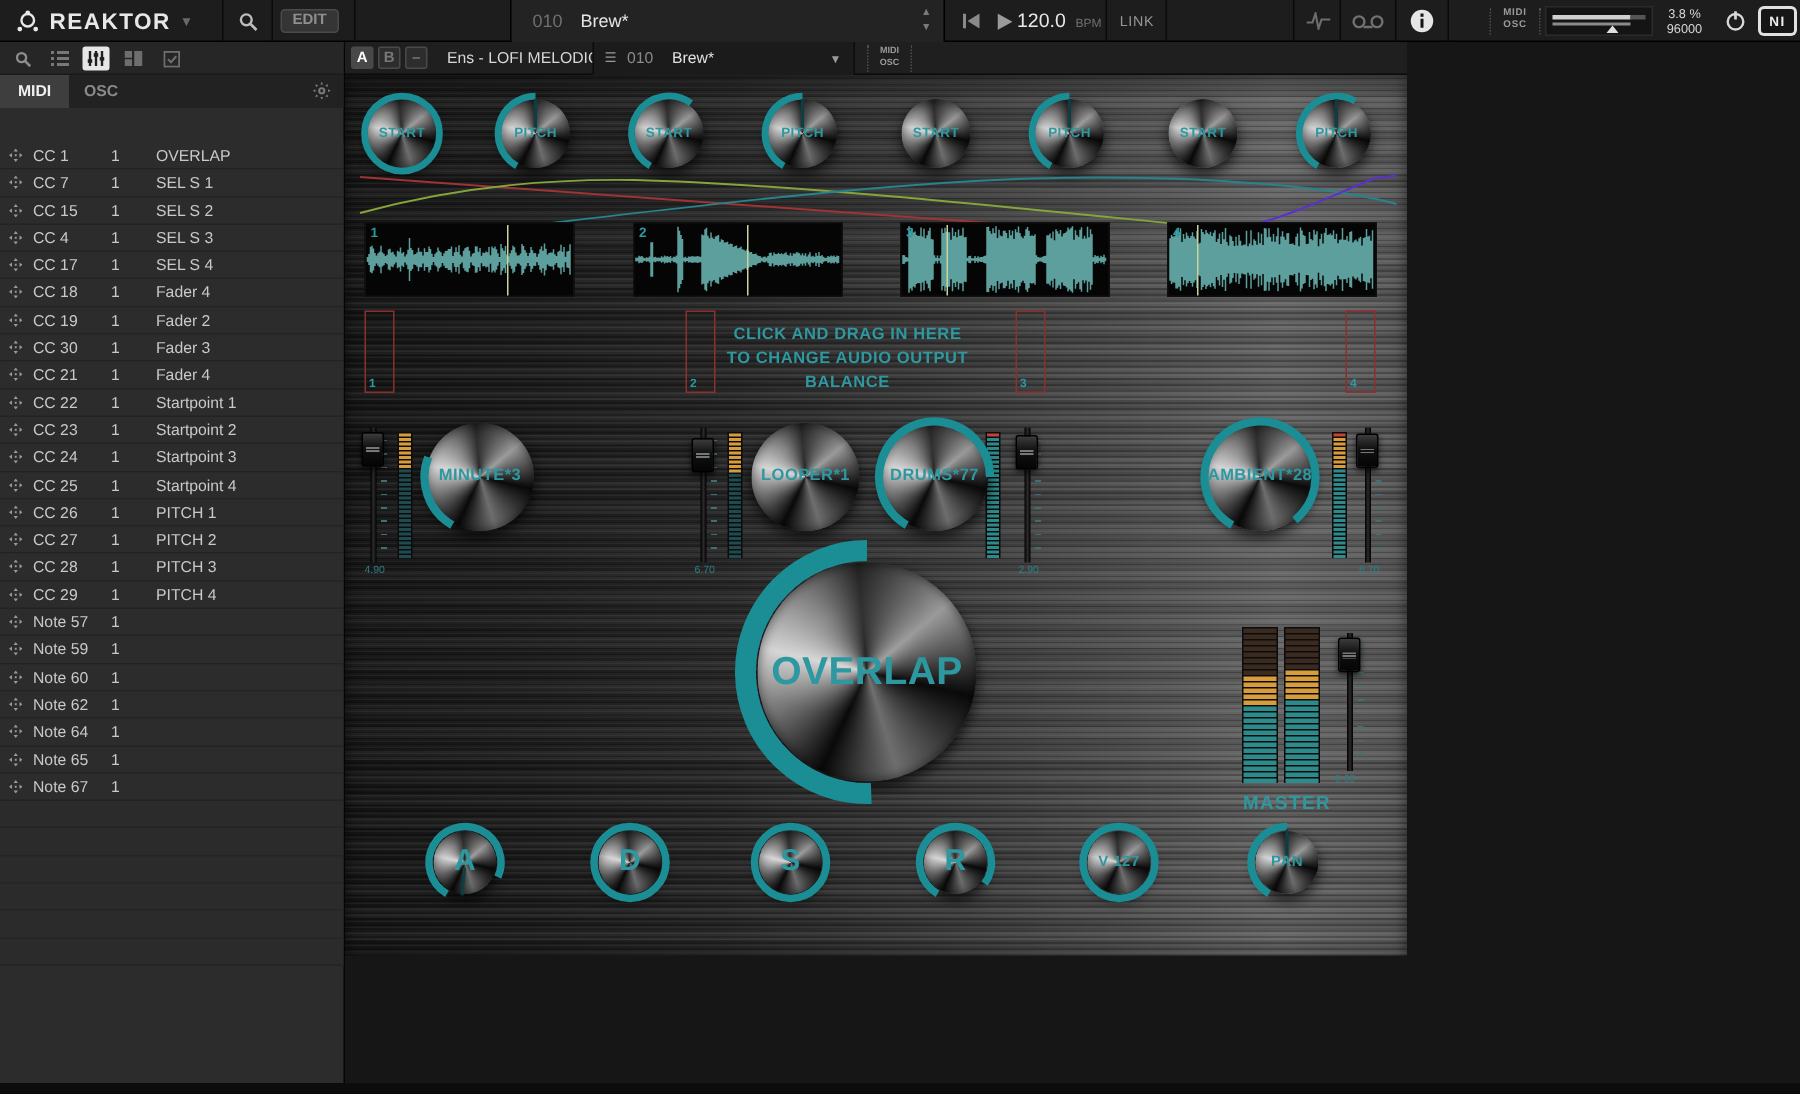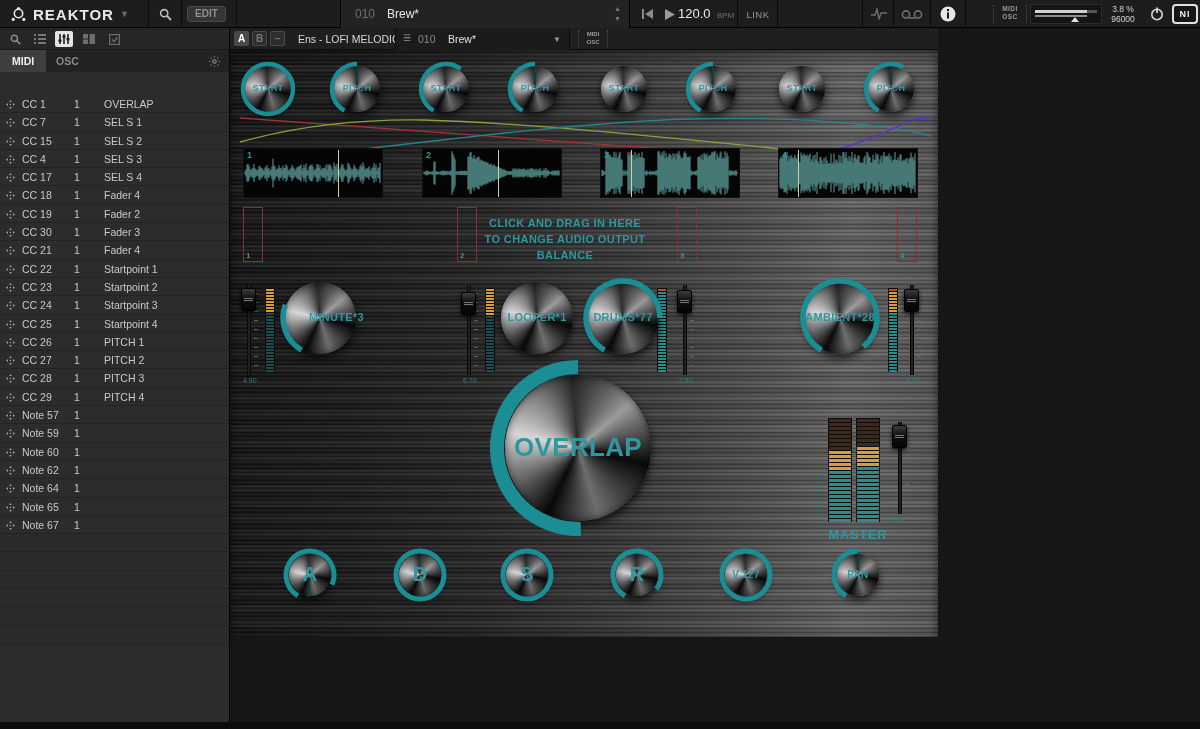--- a/index.html
+++ b/index.html
@@ -635,21 +635,21 @@
             <div class="seg" style="height: 2px; background: rgb(31, 74, 78);"></div>
             <div class="seg" style="height: 2px; background: rgb(31, 74, 78);"></div>
             <div class="seg" style="height: 2px; background: rgb(31, 74, 78);"></div>
             <div class="seg" style="height: 2px; background: rgb(31, 74, 78);"></div>
           </div>
           <div class="knob" style="left: 46px; top: 224px; width: 88px; height: 88px;">
             <div class="cap" style="left: 8px; top: 8px; width: 72px; height: 72px;"></div>
             <svg width="88" height="88" viewBox="0 0 88 88">
               <path d="M 25.50 76.04 A 37 37 0 0 1 9.46 30.74" fill="none" stroke="#1b8d95" stroke-width="5.5" stroke-linecap="butt"></path>
             </svg>
-            <span class="klabel" style="top: 37.18px; font-size: 11px; color: rgb(46, 152, 160); letter-spacing: 0.3px; text-align: right;">MINUTE*3</span>
+            <span class="klabel" style="top: 37.18px; font-size: 11px; color: rgb(46, 152, 160); letter-spacing: 0.3px;">MINUTE*3</span>
           </div>
           <div class="ftrack" style="left: 237px; top: 235px; height: 90px;"></div>
           <div class="fticks" style="left: 244px; top: 243px; height: 74px;"></div>
           <div class="fhandle" style="left: 231px; top: 242px;"></div>
           <span class="fval" style="left: 233px; top: 327px;">6.70</span>
           <div class="meter" style="left: 255px; top: 238px; width: 10px; height: 84px;">
             <div class="seg" style="height: 2px; background: rgb(215, 156, 60);"></div>
             <div class="seg" style="height: 2px; background: rgb(215, 156, 60);"></div>
             <div class="seg" style="height: 2px; background: rgb(215, 156, 60);"></div>
             <div class="seg" style="height: 2px; background: rgb(215, 156, 60);"></div>

